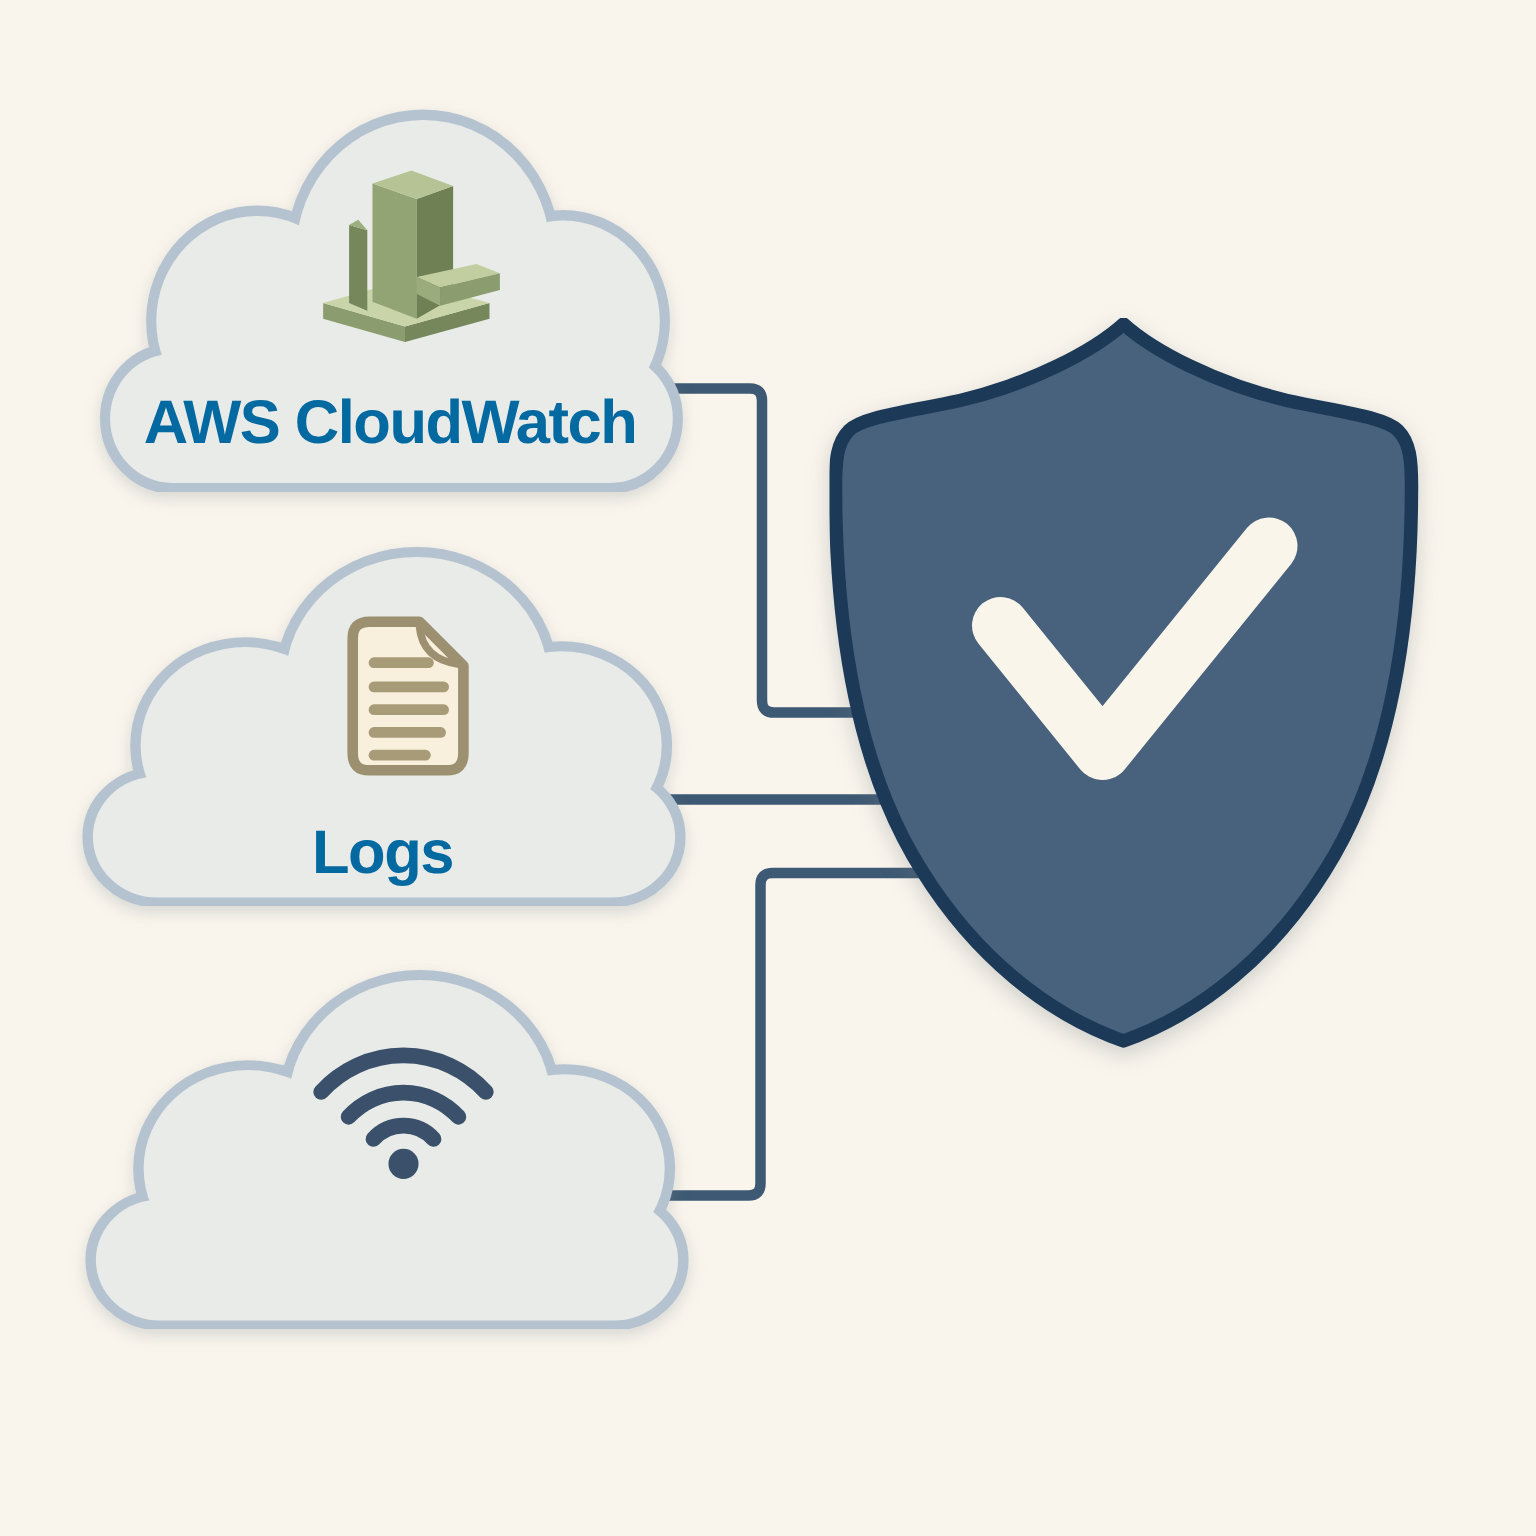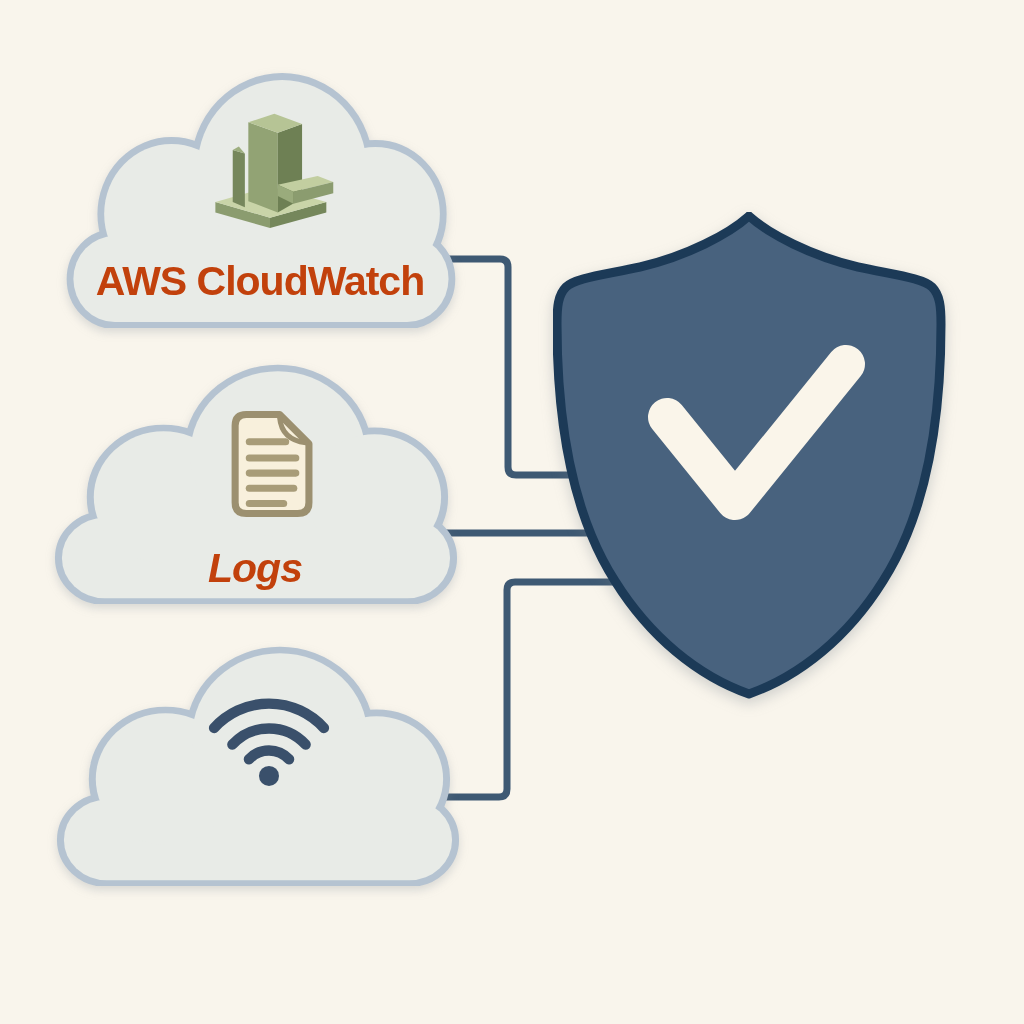--- a/index.html
+++ b/index.html
@@ -12,21 +12,21 @@
   .connector{fill:none;stroke:#3e5973;stroke-width:7;}
   .cloud-node{position:absolute;}
   .cloud-shape{position:absolute;left:0;top:0;width:100%;height:100%;
     filter:drop-shadow(0 4px 5px rgba(130,140,150,.28));}
   .cloud-stroke{fill:#e8ebe7;stroke:#b5c3d1;stroke-width:14;}
   .cloud-fill{fill:#e8ebe7;stroke:none;}
   .cloud-icon{position:absolute;}
   .cloud-label{
     position:absolute;left:0;right:0;text-align:center;
     font-size:41px;font-weight:700;letter-spacing:-1px;
-    color:#c2410c;line-height:52px;white-space:nowrap;
+    color:#0369a1;line-height:52px;white-space:nowrap;
   }
   .shield-svg{position:absolute;left:553px;top:212px;
     filter:drop-shadow(0 5px 7px rgba(110,120,130,.3));}
   .shield-body{fill:#48627e;stroke:#1c3a57;stroke-width:9;stroke-linejoin:round;}
   .shield-check{fill:none;stroke:#faf5ea;stroke-width:38;stroke-linecap:round;stroke-linejoin:round;}
   .doc-outline{fill:#f8f0dc;stroke:#9c9070;stroke-width:7;stroke-linejoin:round;}
   .doc-fold{fill:none;stroke:#9c9070;stroke-width:5;stroke-linecap:round;}
   .doc-line{fill:none;stroke:#a89c78;stroke-width:7;stroke-linecap:round;}
   .wifi-arc{fill:none;stroke:#3a506b;stroke-width:12;stroke-linecap:round;}
   .wifi-dot{fill:#3a506b;}
@@ -71,21 +71,21 @@
       <polygon points="32,46 46,50 46,112 32,106" fill="#76875c"></polygon>
       <polygon points="32,46 39,42 46,50" fill="#9dae7f"></polygon>
 
       <polygon points="84,86 130,76 148,83 102,94" fill="#c2cea0"></polygon>
       <polygon points="102,94 148,83 148,96 102,108" fill="#8b9c6f"></polygon>
       <polygon points="84,86 102,94 102,108 84,99" fill="#9aab7c"></polygon>
     </svg>
     <span class="cloud-label" style="top:187px;">AWS CloudWatch</span>
   </div>
 
-  <div class="cloud-node" style="left:46px;top:360px;width:418px;height:244px;font-style:italic;">
+  <div class="cloud-node" style="left:46px;top:360px;width:418px;height:244px;">
     <svg class="cloud-shape" viewBox="0 0 420 260" preserveAspectRatio="none">
       <use href="#cloud-shape-def" class="cloud-stroke"></use>
       <use href="#cloud-shape-def" class="cloud-fill"></use>
     </svg>
     <svg class="cloud-icon" style="left:176px;top:48px;" width="93" height="112" viewBox="0 0 92 110">
       <path class="doc-outline" d="M 24 6 H 57 L 86 35 V 93 Q 86 104 75 104 H 24 Q 13 104 13 93 V 17 Q 13 6 24 6 Z"></path>
       <path class="doc-fold" d="M 57 9 Q 59 31 83 34"></path>
       <path class="doc-line" d="M 27 33 H 63"></path>
       <path class="doc-line" d="M 27 49 H 73"></path>
       <path class="doc-line" d="M 27 64 H 73"></path>

